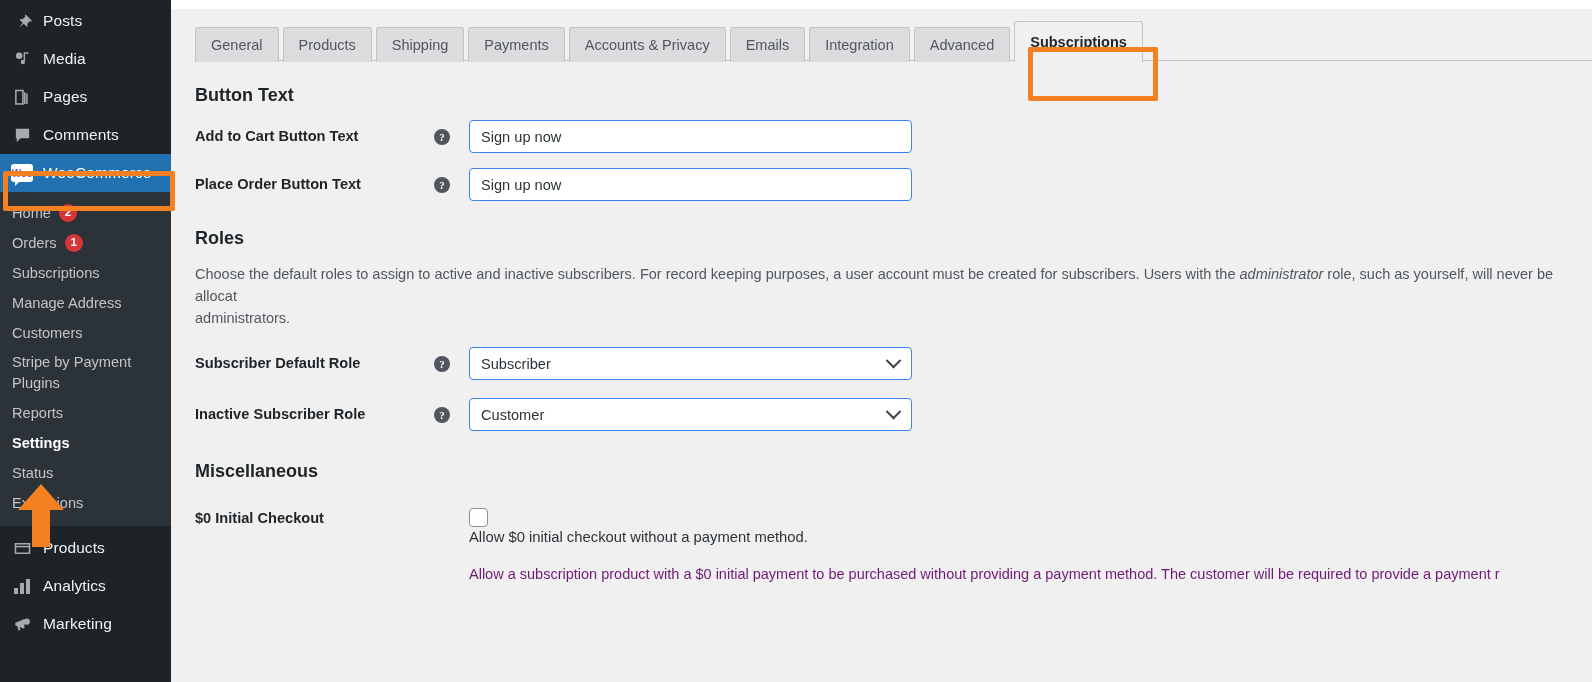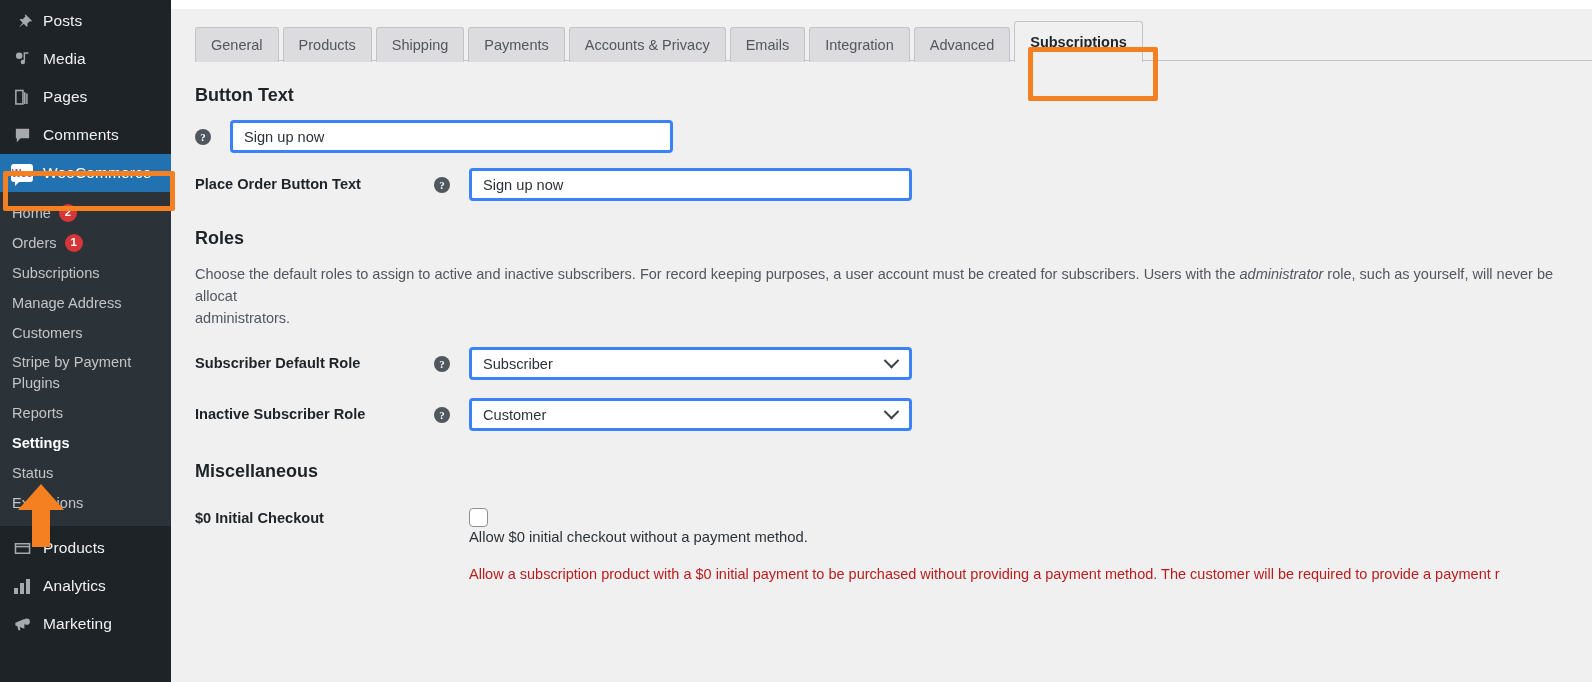--- a/index.html
+++ b/index.html
@@ -183,21 +183,21 @@
     color: #fff;
     font-size: 11px; font-weight: bold;
     display: flex; align-items: center; justify-content: center;
     cursor: pointer;
     font-family: "Liberation Serif", serif;
   }
   .field-ctl { flex: 1 1 auto; }
 
   input.txt, .select-box {
     width: 443px; height: 33px;
-    border: 3px solid #3b82f6;
+    border: 1px solid #3b82f6;
     border-radius: 4px;
     background: #fff;
     font-size: 14.6px;
     color: #2c3338;
     padding: 0 11px;
     font-family: "Liberation Sans", sans-serif;
     outline: none;
   }
   .select-box {
     display: flex; align-items: center;
@@ -224,21 +224,21 @@
     cursor: pointer;
   }
   .check-label {
     font-size: 14.8px;
     color: #2c3338;
     line-height: 20px;
   }
   .check-help {
     margin-top: 16px;
     font-size: 14.5px;
-    color: #b91c1c;
+    color: #701a75;
     line-height: 23px;
   }
 
   
   .anno-box {
     position: absolute;
     border: 5px solid #f58021;
     border-radius: 2px;
     pointer-events: none;
     z-index: 50;
@@ -396,20 +396,21 @@
         <div class="tab">Advanced</div>
         <div class="tab active">Subscriptions</div>
       </div>
     </div>
 
     <div class="panel">
 
       <h2 class="section">Button Text</h2>
 
       <div class="field-row">
+        <div class="field-label">Add to Cart Button Text</div>
         <div class="help-dot">?</div>
         <div class="field-ctl">
           <input class="txt" type="text" value="Sign up now" style="">
         </div>
       </div>
 
       <div class="field-row">
         <div class="field-label">Place Order Button Text</div>
         <div class="help-dot">?</div>
         <div class="field-ctl">

